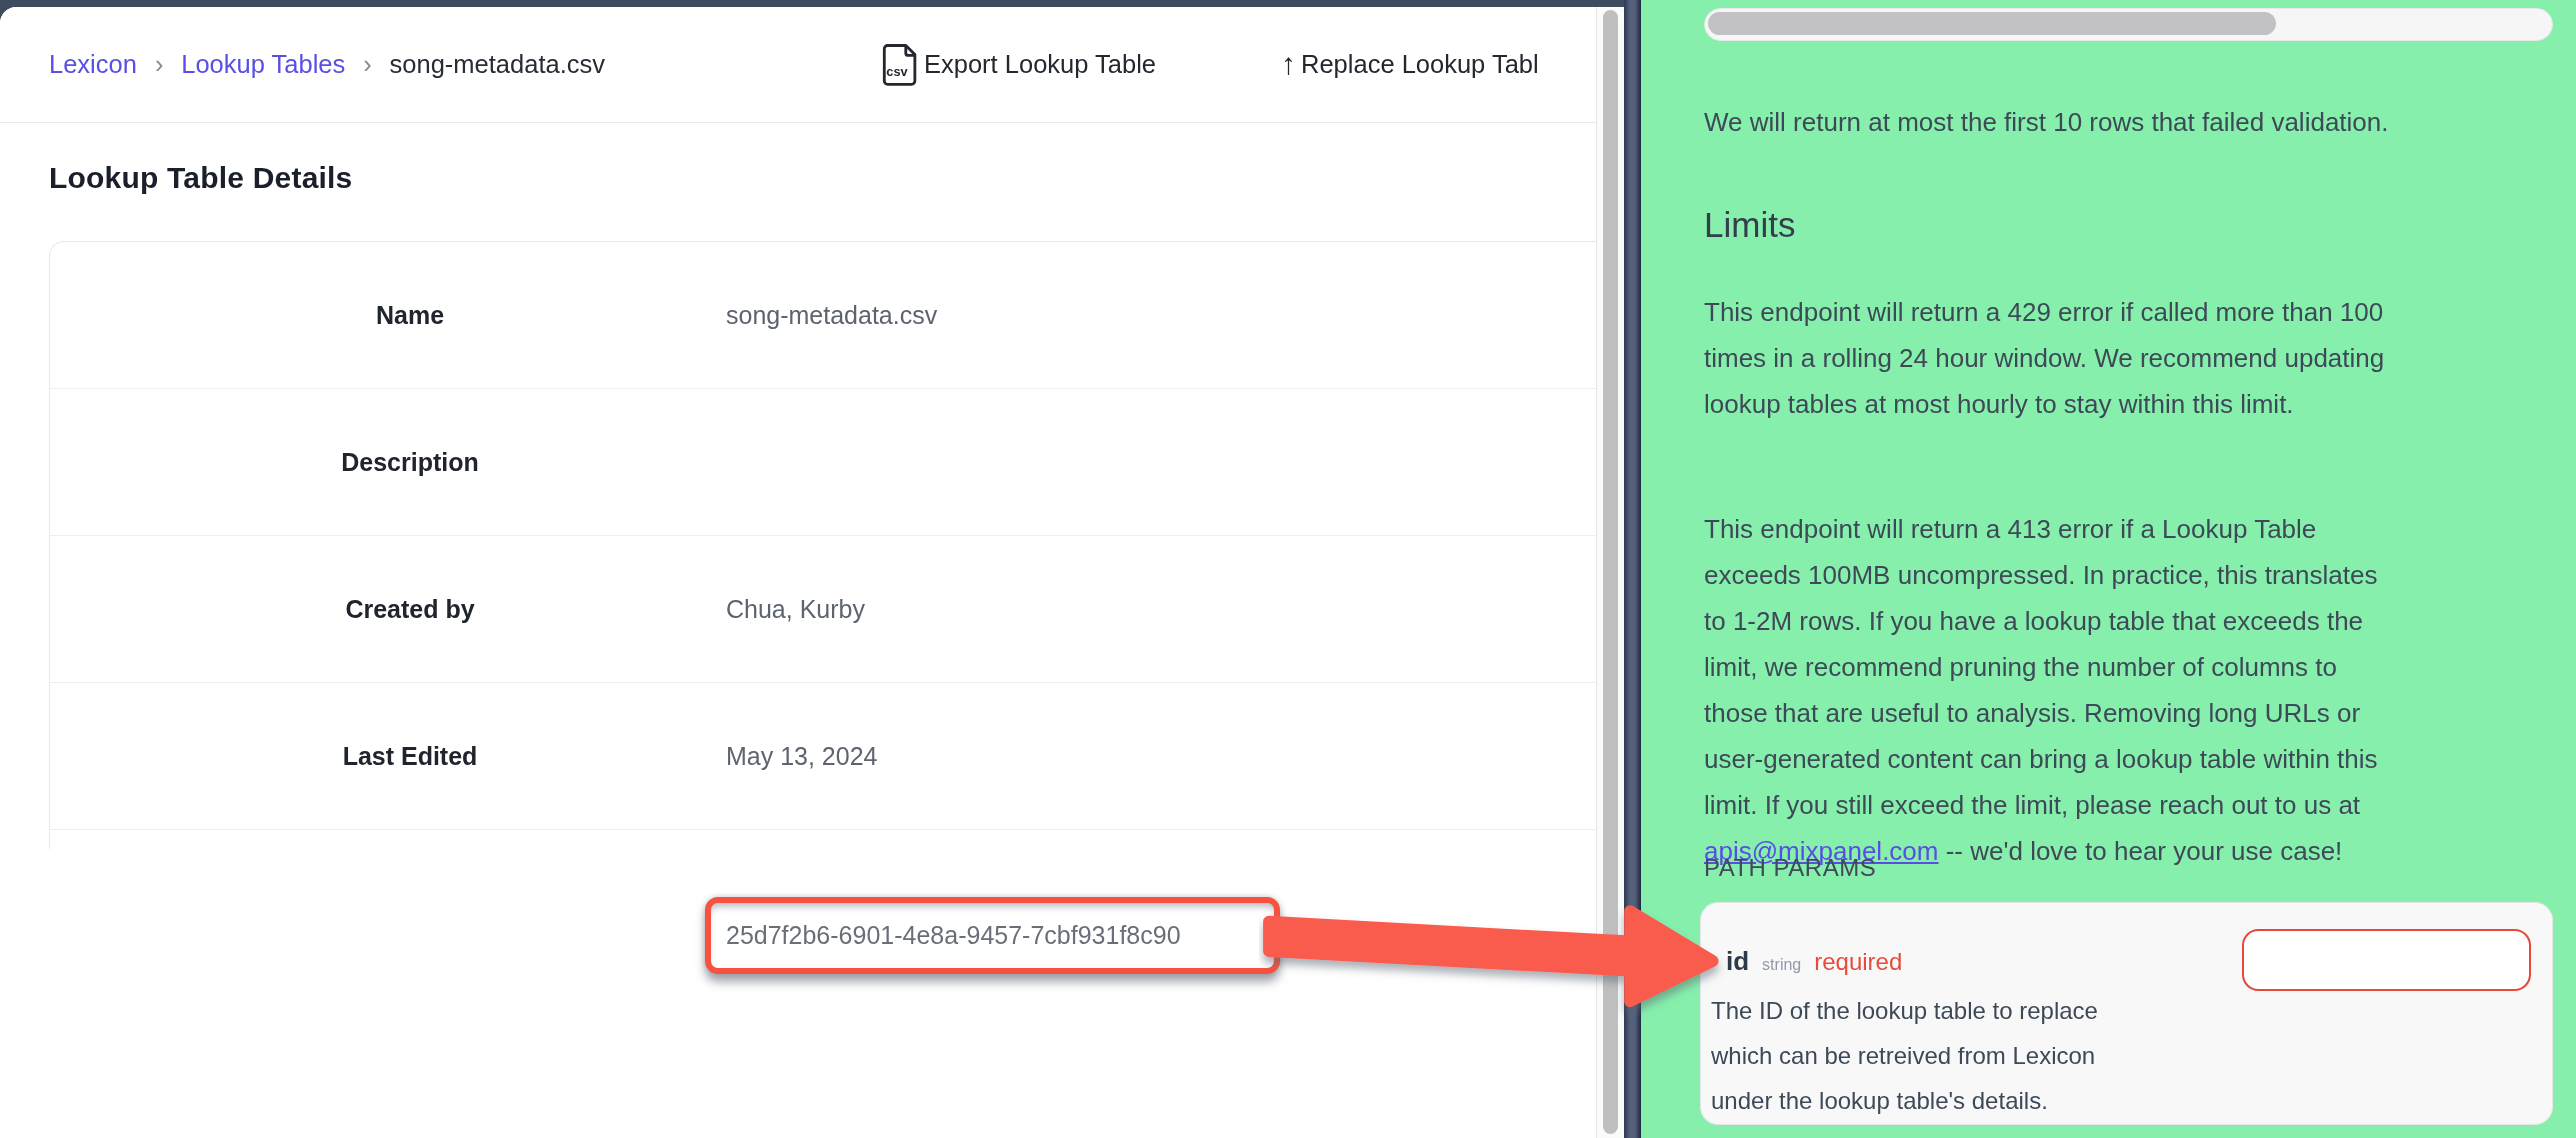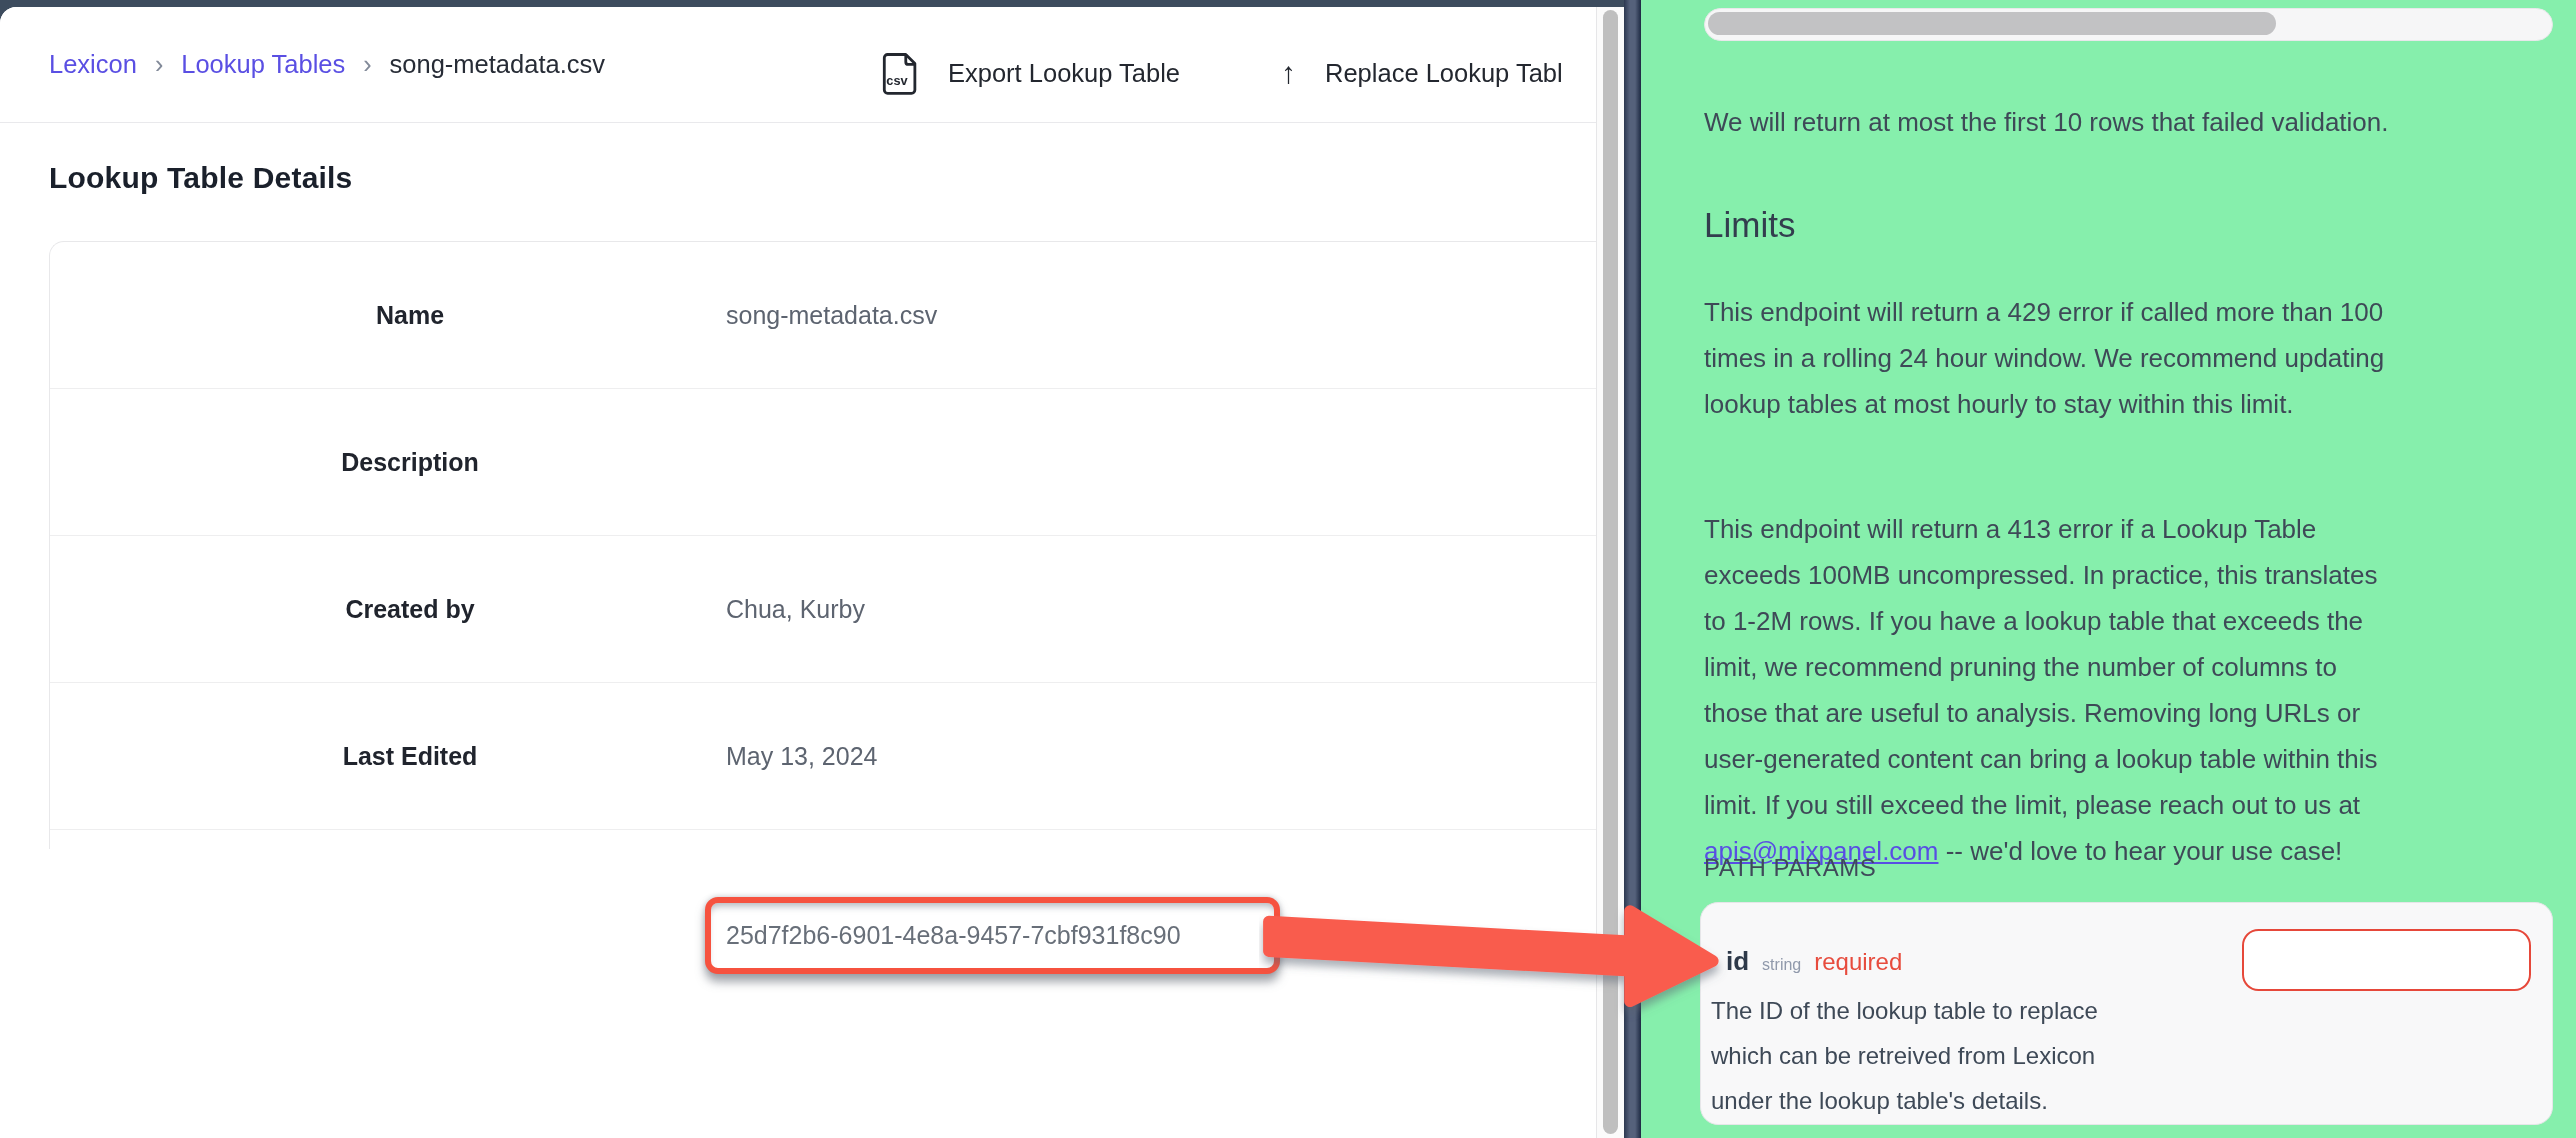--- a/index.html
+++ b/index.html
@@ -15,22 +15,22 @@
 
   #lt-header { position:absolute; left:0; top:0; width:100%; height:116px;
                border-bottom:1.6px solid #e9e9ec; background:#fff; }
   #breadcrumb { position:absolute; left:49px; top:0; height:114px; display:flex;
                 align-items:center; gap:18px; font-size:25.5px; white-space:nowrap; }
   .crumb-link { color:#5a4fe3; cursor:pointer; }
   .crumb-sep  { color:#828a99; font-size:25px; }
   .crumb-current { color:#272c36; }
 
   .toolbar-btn { position:absolute; top:0; height:114px; display:flex; align-items:center;
-                 gap:29px; font-size:25.5px; font-weight:500; color:#23272f; cursor:pointer;
-                 white-space:nowrap;margin-top:9px; }
+                 gap:5px; font-size:25.5px; font-weight:500; color:#23272f; cursor:pointer;
+                 white-space:nowrap; }
   #export-btn { left:881px; }
   #replace-btn-clip { position:absolute; left:1281px; top:0; width:315px; height:114px; overflow:hidden; }
   #replace-btn { left:0; }
   .up-arrow-glyph { font-size:30px; font-weight:400; color:#23272f; }
 
   #section-title { left:49px; top:154px; font-size:30px; font-weight:700; color:#1a202b; letter-spacing:0.2px; }
 
   
   #details-card { left:49px; top:234px; width:1547px; height:883px; background:#fff;
                   border:1.6px solid #e8e8ea; border-right:none; border-radius:15px 0 0 15px;

